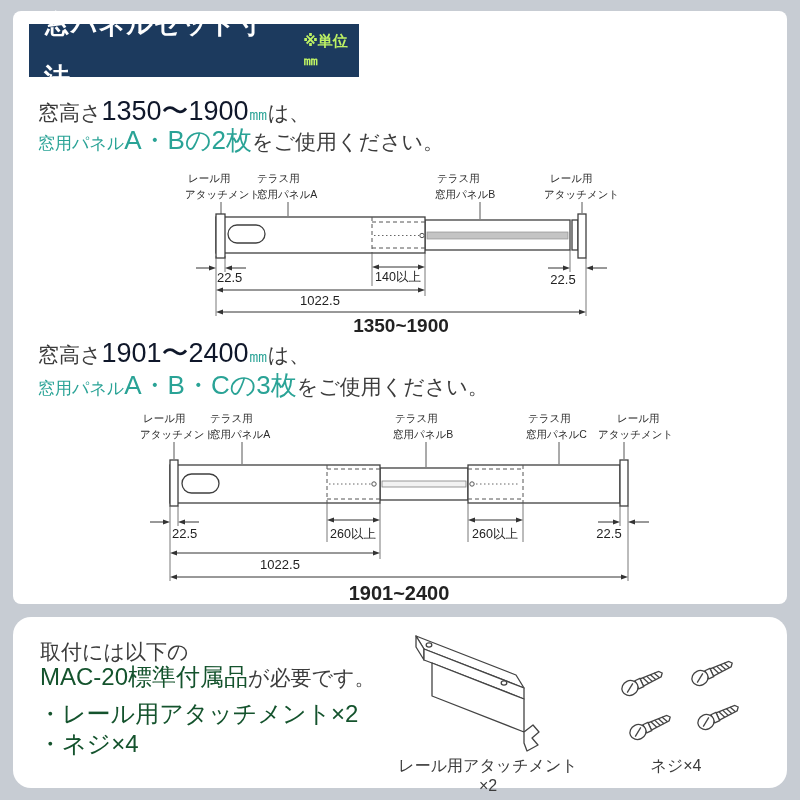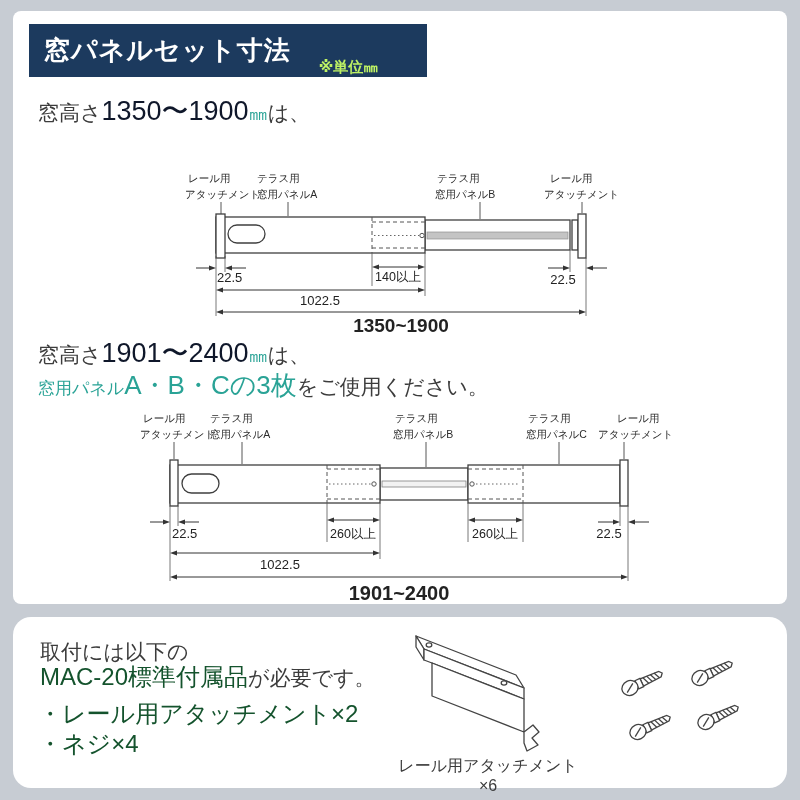--- a/index.html
+++ b/index.html
@@ -3,21 +3,21 @@
 <meta charset="utf-8">
 <style>
   * { margin:0; padding:0; box-sizing:border-box; }
   html,body { width:800px; height:800px; }
   body { font-family:"Liberation Sans","DejaVu Sans",sans-serif; }
   .page { position:relative; width:800px; height:800px; background:#c7ccd3; overflow:hidden; }
   .card { position:absolute; background:#ffffff; }
   .card1 { left:13px; top:11px; width:774px; height:593px; border-radius:8px; }
   .card2 { left:13px; top:617px; width:774px; height:171px; border-radius:18px; }
   .abs { position:absolute; }
-  .header-box { left:29px; top:24px; width:398px; height:53px; background:#1c3a5e; display:flex; align-items:flex-end; padding:0 0 0 15px; }
+  .header-box { left:29px; top:24px; width:330px; height:53px; background:#1c3a5e; display:flex; align-items:center; padding:0 0 0 15px; }
   .header-box .title { color:#fff; font-weight:bold; font-size:26px; line-height:53px; letter-spacing:1px; }
   .header-box .unit { color:#bef264; font-weight:bold; font-size:15px; margin-left:28px; }
   .txtline { white-space:nowrap; line-height:1; }
   .b17 { font-size:21px; color:#3c3c3c; }
   .t27 { font-size:27px; color:#0f172a; }
   .t26 { font-size:26px; color:#2aa396; }
   .t20 { font-size:19px; color:#2aa396; }
   .t17 { font-size:17px; color:#2aa396; }
   .t24 { font-size:24px; color:#14532d; font-weight:500; }
   .caption { font-size:16px; color:#3c3c3c; text-align:center; }
@@ -42,20 +42,23 @@
   <div class="card card1"></div>
   <div class="card card2"></div>
 
   <div class="abs header-box">
     <span class="title">窓パネルセット寸法</span>
     <span class="unit">※単位㎜</span>
   </div>
 
   <div class="abs txtline" style="left:38px; top:98px;">
     <span class="b17">窓高さ</span><span class="t27">1350〜1900</span><span class="t20">㎜</span><span class="b17">は、</span>
+  </div>
+  <div class="abs txtline" style="left:38px; top:127px;">
+    <span class="t17">窓用パネル</span><span class="t26">A・Bの2枚</span><span class="b17">をご使用ください。</span>
   </div>
 
   <svg class="abs" style="left:180px; top:168px;" width="440" height="170" viewBox="0 0 440 170">
 
     <g>
       <text class="lbl" x="8" y="14">レール用</text>
       <text class="lbl" x="5" y="30">アタッチメント</text>
       <text class="lbl" x="77" y="14">テラス用</text>
       <text class="lbl" x="77" y="30">窓用パネルA</text>
       <text class="lbl" x="257" y="14">テラス用</text>
@@ -208,33 +211,34 @@
     <g stroke="#444" stroke-width="1.3" fill="#fff" stroke-linejoin="round">
       <polygon points="16,14 116,53 124,66 24,27"></polygon>
       <polygon points="16,14 24,27 24,38 16,25"></polygon>
       <polygon points="24,27 124,66 124,77 32,41 24,38"></polygon>
       <polygon points="32,41 124,77 124,110 32,74"></polygon>
       <path d="M124,110 L133,103 L139,110 L132,116 L138,123 L127,129 L124,121 Z"></path>
       <ellipse cx="29" cy="23" rx="2.8" ry="2.1"></ellipse>
       <ellipse cx="104" cy="61" rx="2.8" ry="2.1"></ellipse>
     </g>
   </svg>
-  <div class="abs caption" style="left:392px; top:756px; width:192px;">レール用アタッチメント×6</div>
+  <div class="abs caption" style="left:392px; top:756px; width:192px;">レール用アタッチメント×2</div>
 
   <svg class="abs" style="left:606px; top:650px;" width="145" height="100" viewBox="0 0 145 100">
     <defs>
       <g id="screw" stroke="#444" stroke-width="1.3" fill="#fff">
         <path d="M13,-4 L33,-3 L35.5,0 L33,3 L13,4 Z"></path>
         <line x1="16" y1="-3.8" x2="19" y2="3.6"></line>
         <line x1="20" y1="-3.8" x2="23" y2="3.6"></line>
         <line x1="24" y1="-3.6" x2="27" y2="3.4"></line>
         <line x1="28" y1="-3.4" x2="31" y2="3.2"></line>
         <path d="M7.5,-4.5 L13,-4.5 L13,4.5 L7.5,4.5 Z"></path>
         <ellipse cx="0" cy="0" rx="8.2" ry="7.4"></ellipse>
         <line x1="-4.5" y1="3" x2="4.5" y2="-3"></line>
       </g>
     </defs>
     <use href="#screw" transform="translate(24,38) rotate(-25)"></use>
     <use href="#screw" transform="translate(94,28) rotate(-25)"></use>
     <use href="#screw" transform="translate(32,82) rotate(-25)"></use>
     <use href="#screw" transform="translate(100,72) rotate(-25)"></use>
   </svg>
+  <div class="abs caption" style="left:600px; top:756px; width:152px;">ネジ×4</div>
 </div>
 
 </body></html>

